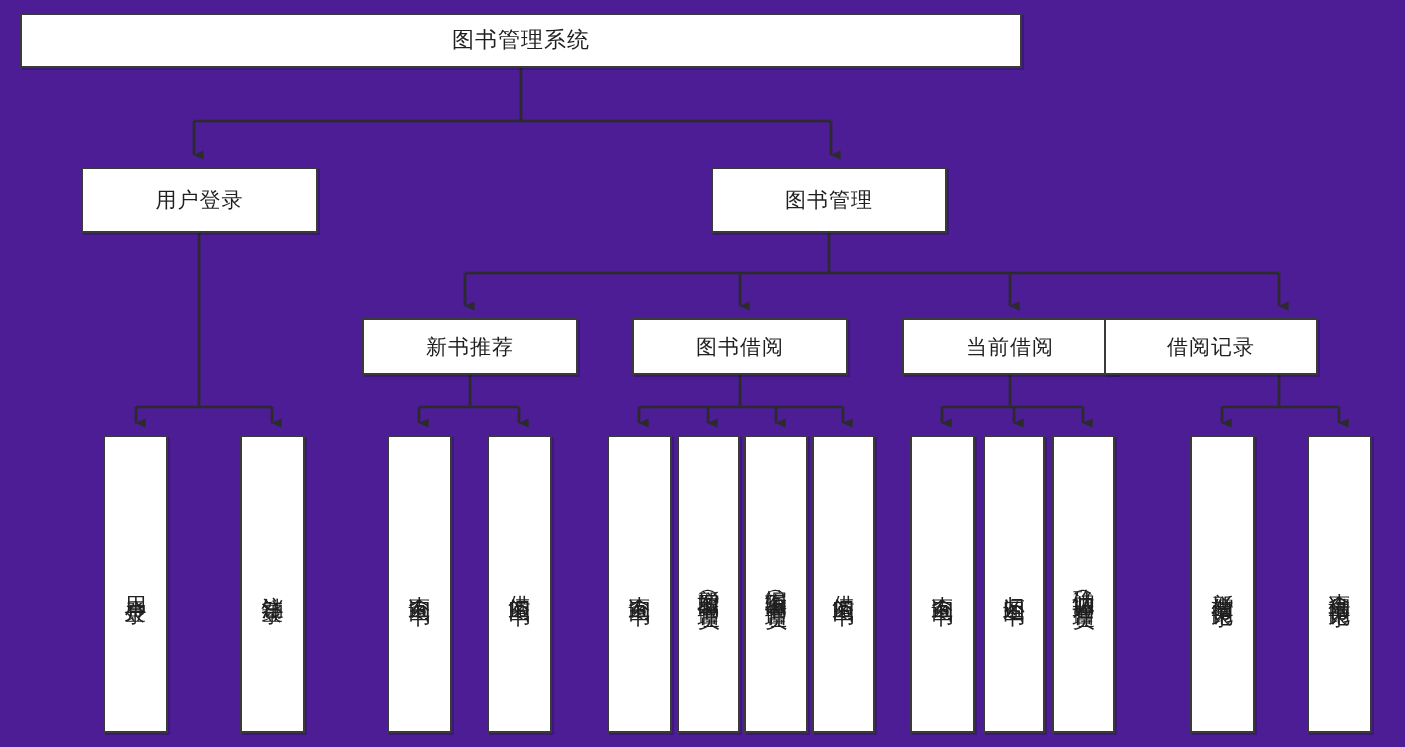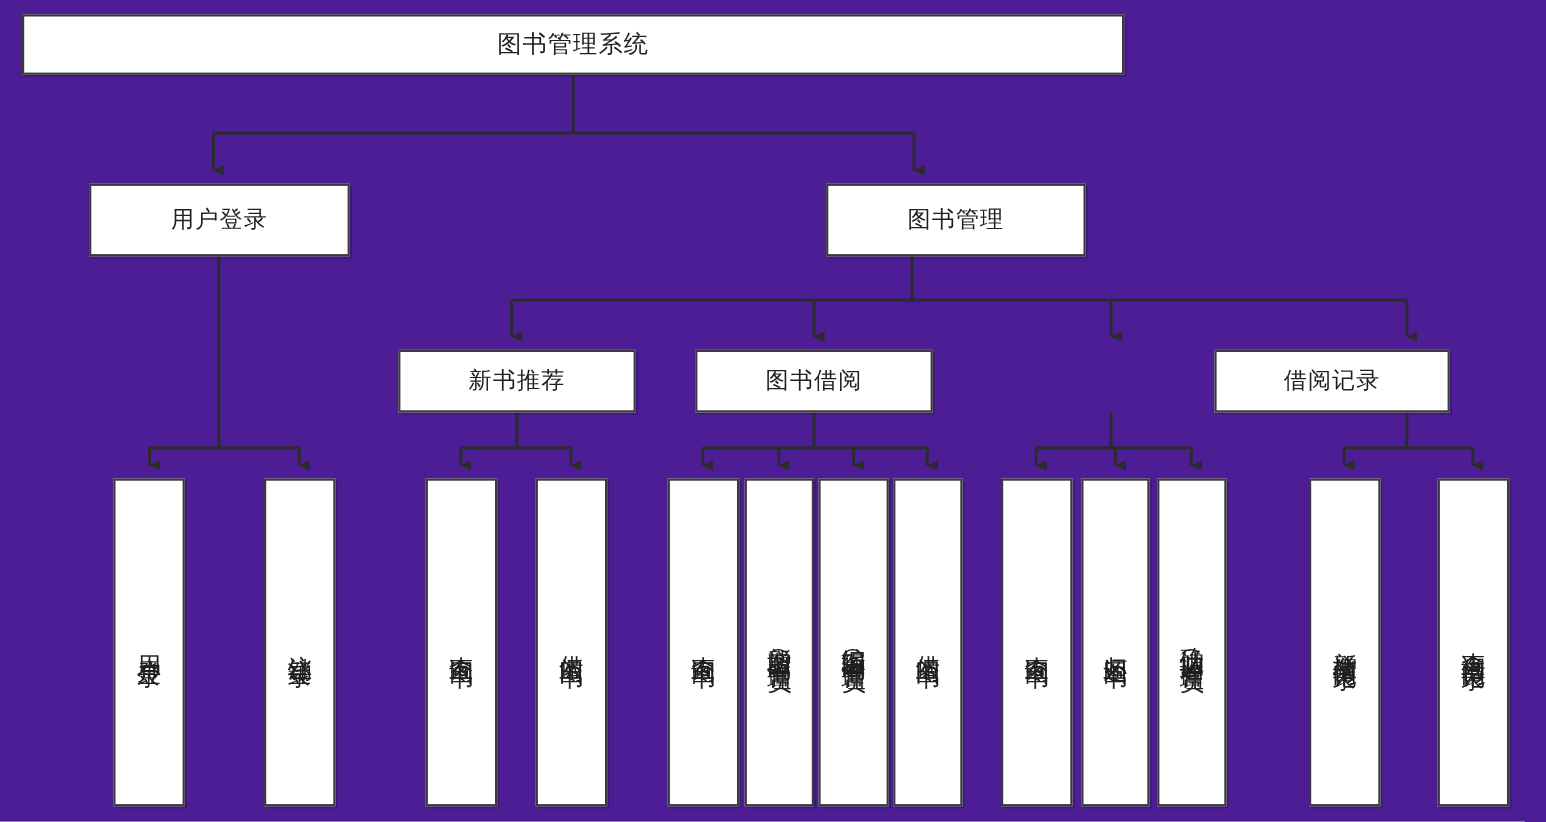--- a/index.html
+++ b/index.html
@@ -126,29 +126,32 @@
     </g>
   </svg>
 
   <div class="node h-node root" style="left: 20px; top: 13px; width: 1002px; height: 55px;">
     <span class="lbl">图书管理系统</span>
   </div>
 
   <div class="node h-node" style="left: 81px; top: 167px; width: 237px; height: 66px;">
     <span class="lbl">用户登录</span>
   </div>
-  <div class="node h-node" style="left: 711px; top: 167px; width: 236px; height: 66px; margin-left: 40px;">
+  <div class="node h-node" style="left: 711px; top: 167px; width: 236px; height: 66px;">
     <span class="lbl">图书管理</span>
   </div>
 
   <div class="node h-node" style="left: 632px; top: 318px; width: 216px; height: 57px;">
     <span class="lbl">图书借阅</span>
   </div>
   <div class="node h-node" style="left: 362px; top: 318px; width: 216px; height: 57px;">
     <span class="lbl">新书推荐</span>
+  </div>
+  <div class="node h-node" style="left: 902px; top: 318px; width: 216px; height: 57px;">
+    <span class="lbl">当前借阅</span>
   </div>
   <div class="node h-node" style="left: 1104px; top: 318px; width: 214px; height: 57px;">
     <span class="lbl">借阅记录</span>
   </div>
 
   <div class="node v-node" style="left: 103px; top: 435px; width: 65px; height: 298px;">
     <span class="lbl">用户登录</span>
   </div>
   <div class="node v-node" style="left: 240px; top: 435px; width: 65px; height: 298px;">
     <span class="lbl">注销登录</span>

